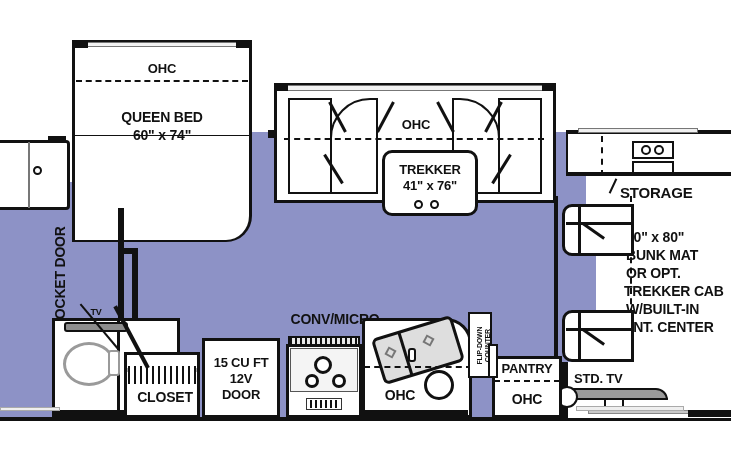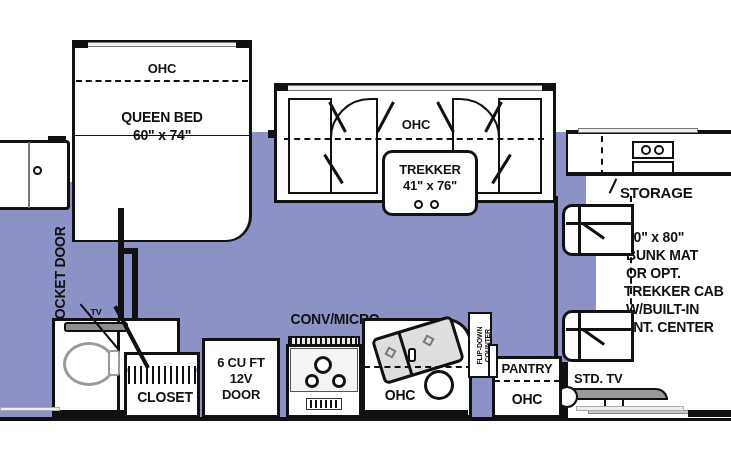--- a/index.html
+++ b/index.html
@@ -150,21 +150,21 @@
   <div class="lbl" style="left:574px;top:372px;width:80px;font-size:13px;text-align:left;">STD. TV</div>
   <div class="blk" style="left:568px;top:388px;width:100px;height:12px;background:#9a9a9a;border:2px solid #111;
               border-top-left-radius:3px;border-top-right-radius:26px;"></div>
   <div class="blk" style="left:604px;top:398px;width:2px;height:14px;background:#111;"></div>
   <div class="blk" style="left:622px;top:398px;width:2px;height:16px;background:#111;"></div>
   <div class="blk" style="left:588px;top:410px;width:112px;height:4px;background:#c9c9c9;border:1px solid #888;"></div>
   <div class="blk" style="left:562px;top:362px;width:6px;height:56px;background:#111;"></div>
   <div class="blk" style="left:556px;top:386px;width:22px;height:22px;border:2px solid #111;border-radius:50%;background:#fff;"></div>
 
   <div class="blk white" style="left:202px;top:338px;width:78px;height:80px;border:3px solid #111;"></div>
-  <div class="lbl" style="left:202px;top:356px;width:78px;font-size:13px;">6 CU FT</div>
+  <div class="lbl" style="left:202px;top:356px;width:78px;font-size:13px;">15 CU FT</div>
   <div class="lbl" style="left:202px;top:372px;width:78px;font-size:13px;">12V</div>
   <div class="lbl" style="left:202px;top:388px;width:78px;font-size:13px;">DOOR</div>
 
   <div class="blk white" style="left:286px;top:344px;width:76px;height:74px;border:3px solid #111;"></div>
   <div class="blk" style="left:288px;top:336px;width:72px;height:10px;
               background:repeating-linear-gradient(to right,#111 0px,#111 2px,#e8e8e8 2px,#e8e8e8 5px);border:2px solid #111;"></div>
   <div class="blk" style="left:290px;top:348px;width:68px;height:44px;background:#f4f4f4;border:1px solid #555;"></div>
   <div class="blk" style="left:314px;top:356px;width:18px;height:18px;border:3px solid #111;border-radius:50%;background:#fff;"></div>
   <div class="blk" style="left:305px;top:374px;width:14px;height:14px;border:3px solid #111;border-radius:50%;background:#fff;"></div>
   <div class="blk" style="left:332px;top:374px;width:14px;height:14px;border:3px solid #111;border-radius:50%;background:#fff;"></div>

